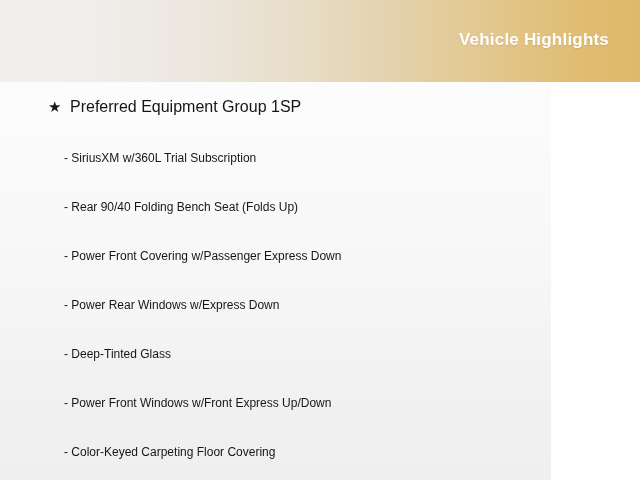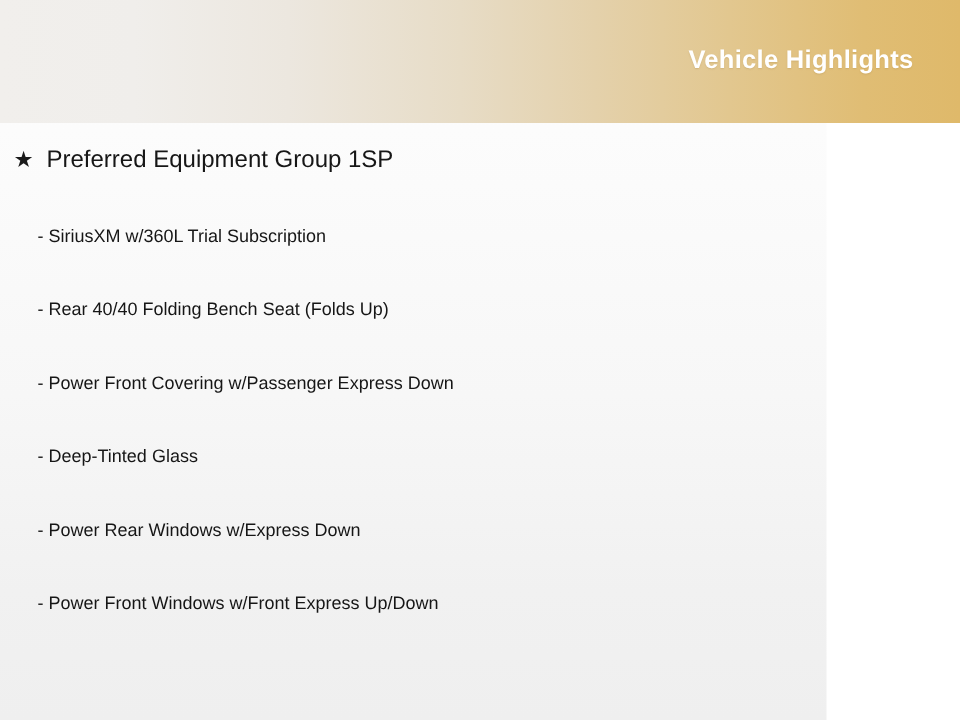--- a/index.html
+++ b/index.html
@@ -61,20 +61,21 @@
     height: 398px;
     margin: 0;
     padding: 0;
     list-style: none;
   }
   .hl-row {
     position: relative;
     height: 49px;
     line-height: 49px;
     white-space: nowrap;
+    padding-left: 39px;
   }
   .hl-row.first { height: 50px; line-height: 50px; }
 
   .hl-bullet {
     display: inline-block;
     width: 22px;
     margin-left: 9px;
     font-size: 15px;
     color: #1a1a1a;
     vertical-align: baseline;
@@ -107,34 +108,37 @@
 
     <li class="hl-row first">
       <span class="hl-bullet">★</span><span class="hl-text">Preferred Equipment Group 1SP</span>
     </li>
 
     <li class="hl-row sub">
       <span class="hl-indent"></span><span class="hl-text">- SiriusXM w/360L Trial Subscription</span>
     </li>
 
     <li class="hl-row sub">
-      <span class="hl-indent"></span><span class="hl-text">- Rear 40/40 Folding Bench Seat (Folds Up)</span>
+      <span class="hl-indent"></span><span class="hl-text">- Rear 90/40 Folding Bench Seat (Folds Up)</span>
     </li>
 
     <li class="hl-row sub">
       <span class="hl-indent"></span><span class="hl-text">- Power Front Covering w/Passenger Express Down</span>
     </li>
 
     <li class="hl-row sub">
-      <span class="hl-indent"></span><span class="hl-text">- Deep-Tinted Glass</span>
+      <span class="hl-indent"></span><span class="hl-text">- Power Rear Windows w/Express Down</span>
     </li>
 
     <li class="hl-row sub">
-      <span class="hl-indent"></span><span class="hl-text">- Power Rear Windows w/Express Down</span>
+      <span class="hl-indent"></span><span class="hl-text">- Deep-Tinted Glass</span>
     </li>
 
     <li class="hl-row sub">
       <span class="hl-indent"></span><span class="hl-text">- Power Front Windows w/Front Express Up/Down</span>
     </li>
 
+    <li class="hl-row sub">
+      <span class="hl-indent"></span><span class="hl-text">- Color-Keyed Carpeting Floor Covering</span>
+    </li>
 
   </ul>
 </div>
 
 </body></html>

